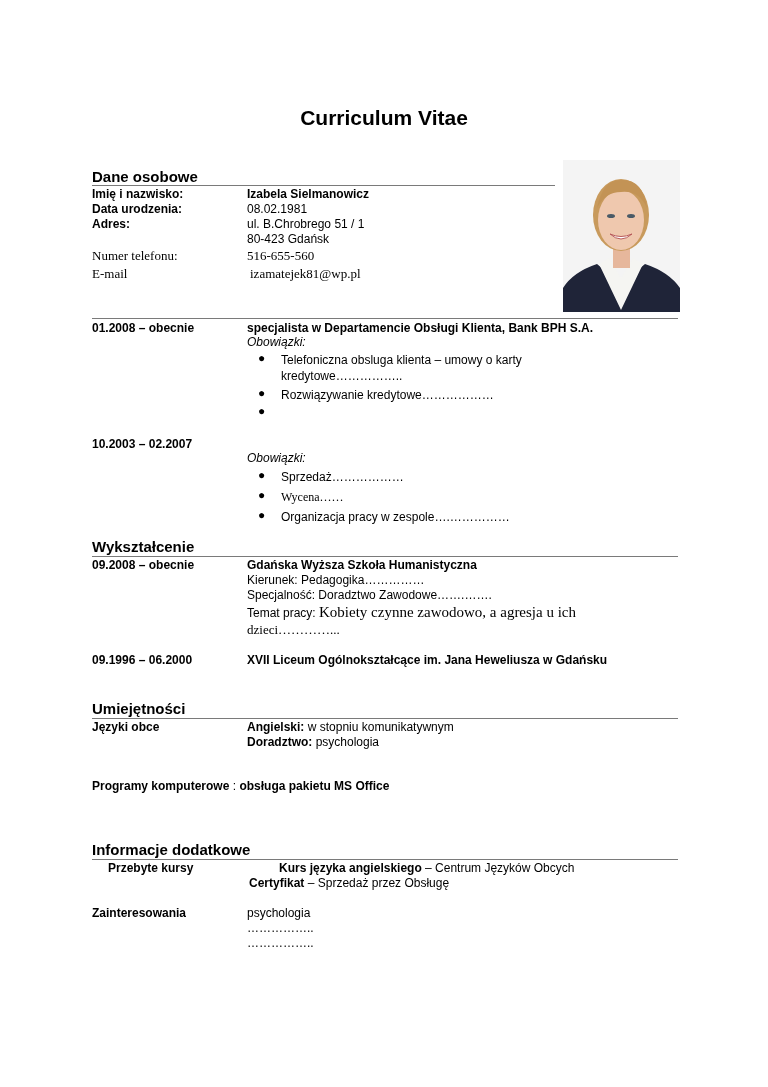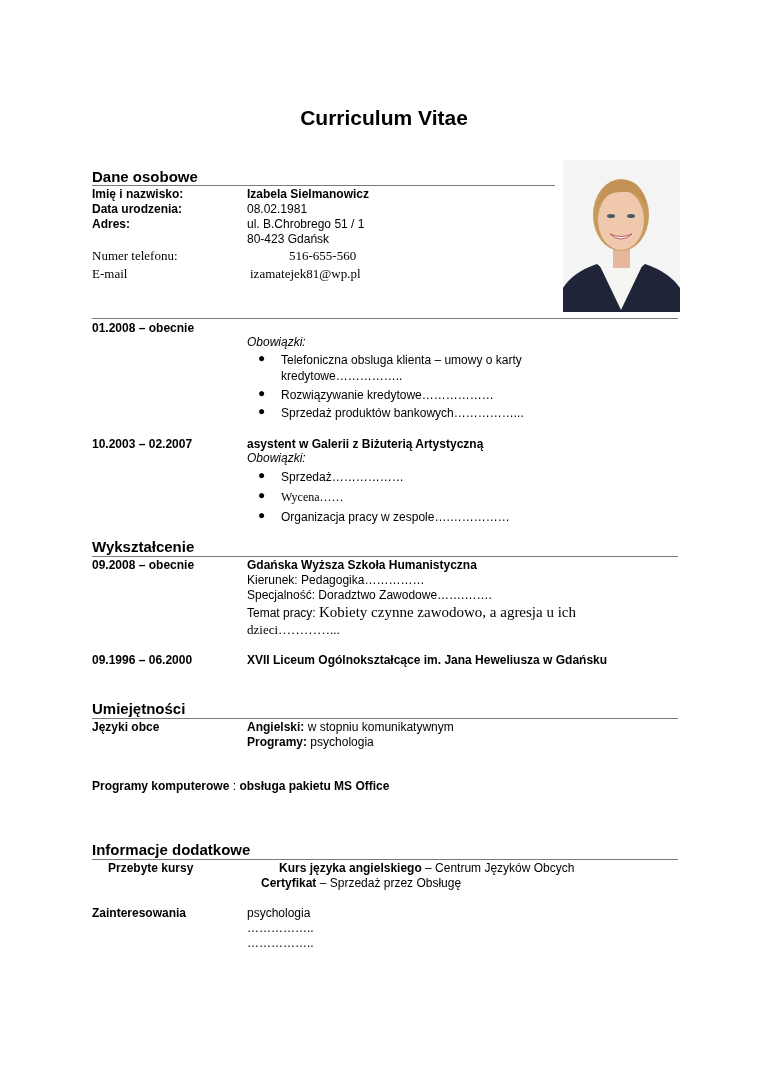--- a/index.html
+++ b/index.html
@@ -34,21 +34,21 @@
   <div class="val b" style="top:187px;">Izabela Sielmanowicz</div>
 
   <div class="lbl" style="top:202px;">Data urodzenia:</div>
   <div class="val" style="top:202px;">08.02.1981</div>
 
   <div class="lbl" style="top:217px;">Adres:</div>
   <div class="val" style="top:217px;">ul. B.Chrobrego 51 / 1</div>
   <div class="val" style="top:232px;">80-423 Gdańsk</div>
 
   <div class="row serif" style="top:247px;">Numer telefonu:</div>
-  <div class="val serif" style="top:247px;margin-left:42px;">516-655-560</div>
+  <div class="val serif" style="top:247px;">516-655-560</div>
 
   <div class="row serif" style="top:265px;">E-mail</div>
   <div class="val serif" style="top:265px; left:250px;">izamatejek81@wp.pl</div>
 
   <div class="photo">
     <svg width="117" height="152" viewBox="0 0 117 152">
       <rect width="117" height="152" fill="#f4f4f4"></rect>
       <path d="M0 152 L0 128 Q10 112 34 104 L58 124 L82 104 Q106 112 117 128 L117 152 Z" fill="#1f2438"></path>
       <path d="M36 104 L58 150 L80 104 L70 98 L58 118 L46 98 Z" fill="#f5f5f2"></path>
       <rect x="50" y="82" width="17" height="26" fill="#e6b79c"></rect>
@@ -57,34 +57,33 @@
       <path d="M34 48 Q40 18 60 20 Q80 20 84 48 Q76 30 58 32 Q42 32 34 48 Z" fill="#c39355"></path>
       <ellipse cx="48" cy="56" rx="4" ry="2" fill="#4a5a66"></ellipse>
       <ellipse cx="68" cy="56" rx="4" ry="2" fill="#4a5a66"></ellipse>
       <path d="M47 74 Q58 84 69 74 Q58 79 47 74 Z" fill="#ffffff" stroke="#b85a5a" stroke-width="1"></path>
     </svg>
   </div>
 
   <div class="rule" style="top:318px; width:586px;"></div>
 
   <div class="lbl" style="top:321px;">01.2008 – obecnie</div>
+  <div class="val b" style="top:321px;">specjalista w Departamencie Obsługi Klienta,  Bank BPH S.A.</div>
   <div class="val it" style="top:335px;">Obowiązki:</div>
 
   <div class="bullet" style="top:351px;">●</div>
   <div class="bullet-text" style="top:352px;">Telefoniczna obsluga klienta – umowy o karty</div>
   <div class="bullet-text" style="top:368px;">kredytowe……………..</div>
 
   <div class="bullet" style="top:386px;">●</div>
   <div class="bullet-text" style="top:387px;">Rozwiązywanie kredytowe………………</div>
 
   <div class="bullet" style="top:404px;">●</div>
-  <div class="bullet-text" style="top:405px;">Sprzedaż produktów bankowych……………...</div>
 
   <div class="lbl" style="top:437px;">10.2003 – 02.2007</div>
-  <div class="val b" style="top:437px;">asystent w Galerii z Biżuterią Artystyczną</div>
   <div class="val it" style="top:451px;">Obowiązki:</div>
 
   <div class="bullet" style="top:468px;">●</div>
   <div class="bullet-text" style="top:469px;">Sprzedaż………………</div>
 
   <div class="bullet" style="top:488px;">●</div>
   <div class="bullet-text" style="top:489px;font-family:Liberation Serif, serif;">Wycena……</div>
 
   <div class="bullet" style="top:508px;">●</div>
   <div class="bullet-text" style="top:509px;">Organizacja pracy w zespole….……………</div>
@@ -105,35 +104,35 @@
   <div class="val b" style="top:653px;">XVII Liceum Ogólnokształcące im. Jana Heweliusza w Gdańsku</div>
 
   <h2 class="sec-head" style="top:700px;">Umiejętności</h2>
   <div class="rule" style="top:718px; width:586px;"></div>
 
   <div class="lbl" style="top:720px;">Języki obce</div>
   <div class="val" style="top:720px;">
     <span class="b">Angielski:</span><span> w stopniu komunikatywnym</span>
   </div>
   <div class="val" style="top:735px;">
-    <span class="b">Programy:</span><span> psychologia</span>
+    <span class="b">Doradztwo:</span><span> psychologia</span>
   </div>
 
   <div class="row" style="top:779px;">
     <span class="b">Programy komputerowe</span><span> : </span><span class="b">obsługa pakietu MS Office</span>
   </div>
 
   <h2 class="sec-head" style="top:841px;">Informacje dodatkowe</h2>
   <div class="rule" style="top:859px; width:586px;"></div>
 
   <div class="lbl" style="top:861px;padding-left:16px;">Przebyte kursy</div>
   <div class="val" style="top:861px; left:248px;padding-left:31px;">
     <span class="b">Kurs języka angielskiego</span><span> – Centrum Języków Obcych</span>
   </div>
-  <div class="val" style="top:876px; left:261px;">
+  <div class="val" style="top:876px; left:249px;">
     <span class="b">Certyfikat</span><span> – Sprzedaż przez Obsługę</span>
   </div>
 
   <div class="lbl" style="top:906px;">Zainteresowania</div>
   <div class="val" style="top:906px;">psychologia</div>
   <div class="val" style="top:921px;">……………..</div>
   <div class="val" style="top:936px;">……………..</div>
 
 </div>
 

